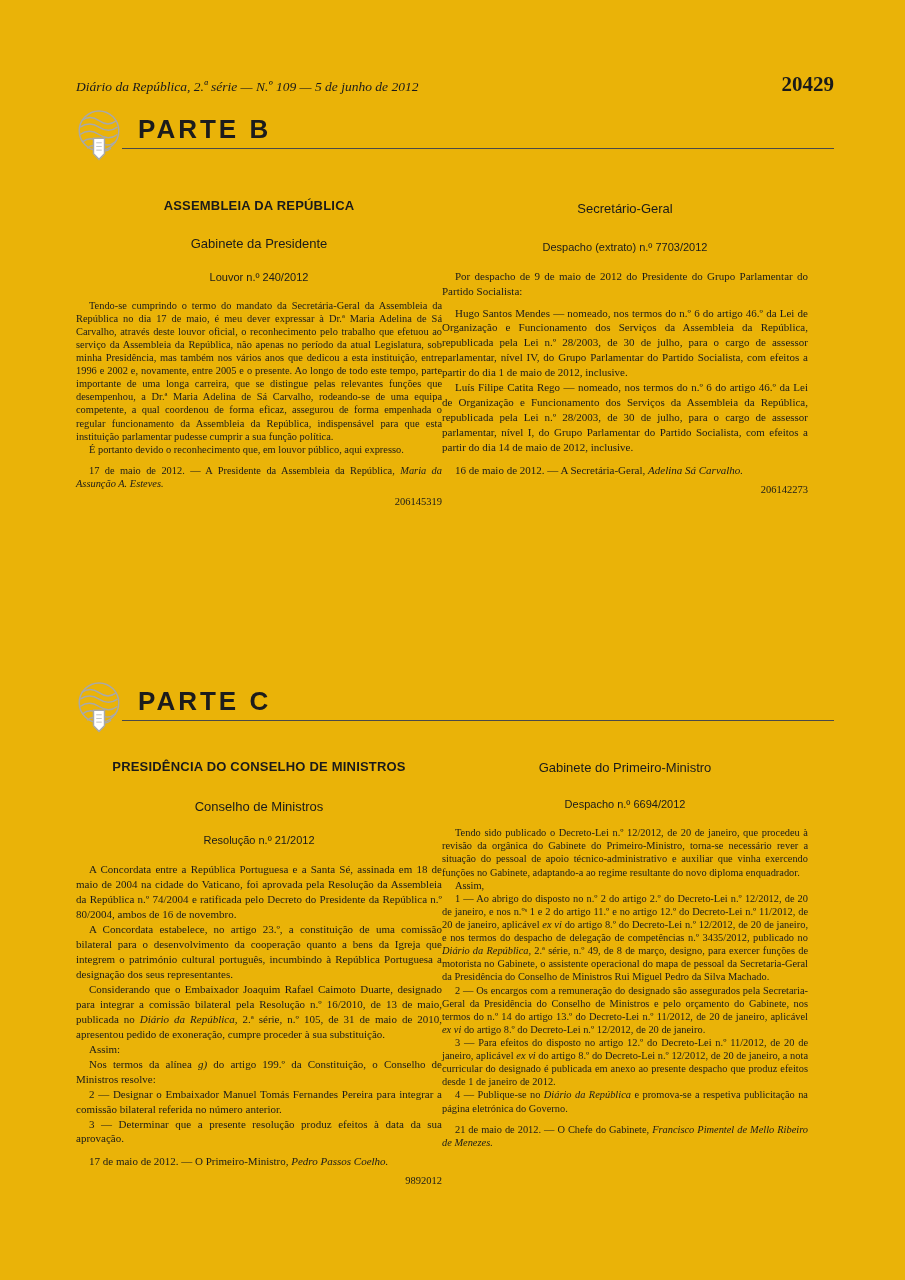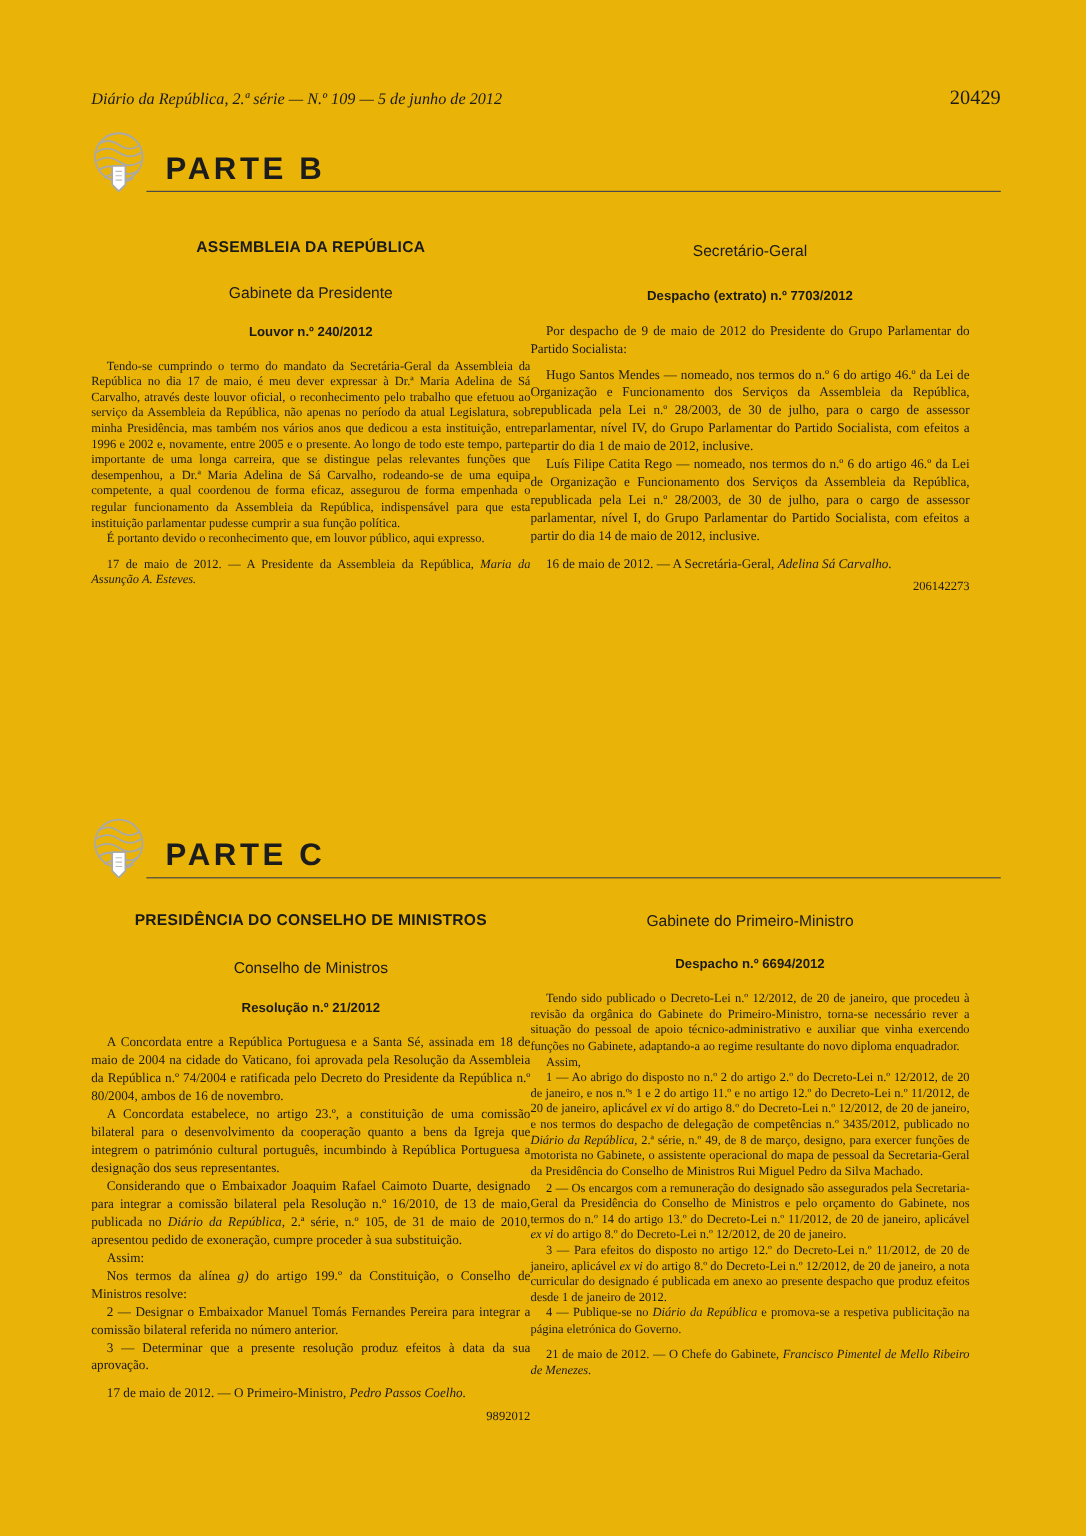--- a/index.html
+++ b/index.html
@@ -1,30 +1,30 @@
 <!DOCTYPE html>
 <html><head>
 <meta charset="utf-8">
 <style>
   html,body{margin:0;padding:0;}
   body{width:905px;height:1280px;background:#f4f4f2;font-family:"Liberation Serif","DejaVu Serif",serif;color:#1a1a1a;}
   .page{position:relative;width:905px;height:1280px;overflow:hidden;background:#eab308;}
   .header{position:absolute;top:72px;left:76px;width:758px;display:flex;justify-content:space-between;align-items:baseline;}
   .journal-line{font-style:italic;font-size:13.5px;white-space:nowrap;}
-  .page-number{font-weight:normal;font-size:17px;}
+  .page-number{font-weight:bold;font-size:21px;}
   .band{position:absolute;left:76px;width:758px;height:64px;}
   .band .emblem{position:absolute;left:0;top:0;width:46px;height:58px;}
-  .band .title-wrap{position:absolute;left:46px;right:0;top:20px;border-bottom:1.2px solid #4a4a4a;padding:0 0 4px 16px;}
+  .band .title-wrap{position:absolute;left:46px;right:0;top:9px;border-bottom:1.2px solid #4a4a4a;padding:0 0 4px 16px;}
   .band-title{margin:0;font-family:"Liberation Sans","DejaVu Sans",sans-serif;font-weight:bold;font-size:26px;letter-spacing:3px;color:#1c1c1c;line-height:1.1;}
   .cols{position:absolute;left:76px;width:758px;display:flex;}
   .col{width:366px;}
   .org-title{font-family:"Liberation Sans","DejaVu Sans",sans-serif;font-weight:bold;font-size:13px;text-align:center;margin:0 0 22px;letter-spacing:0.2px;}
   .dept-title{font-family:"Liberation Sans","DejaVu Sans",sans-serif;font-weight:normal;font-size:13px;text-align:center;margin:0 0 18px;}
   .dept-title.solo{margin:2px 0 22px;text-align:center;}
-  .doc-title{font-family:"Liberation Sans","DejaVu Sans",sans-serif;font-weight:bold;font-size:11px;text-align:center;margin:0 0 14px;}
+  .doc-title{font-family:"Liberation Sans","DejaVu Sans",sans-serif;font-weight:normal;font-size:11px;text-align:center;margin:0 0 14px;}
   .text-md{font-size:11px;line-height:1.36;}
   .text-sm{font-size:10.4px;line-height:1.26;}
   .para{margin:0;text-indent:13px;text-align:justify;}
   .para .it{font-style:italic;}
   .sig{margin-top:8px;}
   .gap{margin-top:7px;}
   .ref{text-align:right;font-size:10.5px;margin-top:5px;}
 </style>
 </head>
 <body>
@@ -63,20 +63,21 @@
   <div class="cols" style="top:198px;">
     <div class="col text-sm">
       <h2 class="org-title">ASSEMBLEIA DA REPÚBLICA</h2>
       <h3 class="dept-title">Gabinete da Presidente</h3>
       <h4 class="doc-title">Louvor n.º 240/2012</h4>
       <div>
           <p class="para"><span>Tendo-se cumprindo o termo do mandato da Secretária-Geral da Assembleia da República no dia 17 de maio, é meu dever expressar à Dr.ª Maria Adelina de Sá Carvalho, através deste louvor oficial, o reconhecimento pelo trabalho que efetuou ao serviço da Assembleia da República, não apenas no período da atual Legislatura, sob minha Presidência, mas também nos vários anos que dedicou a esta instituição, entre 1996 e 2002 e, novamente, entre 2005 e o presente. Ao longo de todo este tempo, parte importante de uma longa carreira, que se distingue pelas relevantes funções que desempenhou, a Dr.ª Maria Adelina de Sá Carvalho, rodeando-se de uma equipa competente, a qual coordenou de forma eficaz, assegurou de forma empenhada o regular funcionamento da Assembleia da República, indispensável para que esta instituição parlamentar pudesse cumprir a sua função política.</span></p>
           <p class="para"><span>É portanto devido o reconhecimento que, em louvor público, aqui expresso.</span></p>
           <p class="para sig"><span>17 de maio de 2012. — A Presidente da Assembleia da República, </span><span class="it">Maria da Assunção A. Esteves.</span></p>
         </div>
+      <div class="ref">206145319</div>
     </div>
     <div class="col text-md">
       <h3 class="dept-title solo">Secretário-Geral</h3>
       <h4 class="doc-title">Despacho (extrato) n.º 7703/2012</h4>
       <div>
           <p class="para"><span>Por despacho de 9 de maio de 2012 do Presidente do Grupo Parlamentar do Partido Socialista:</span></p>
           <p class="para gap"><span>Hugo Santos Mendes — nomeado, nos termos do n.º 6 do artigo 46.º da Lei de Organização e Funcionamento dos Serviços da Assembleia da República, republicada pela Lei n.º 28/2003, de 30 de julho, para o cargo de assessor parlamentar, nível IV, do Grupo Parlamentar do Partido Socialista, com efeitos a partir do dia 1 de maio de 2012, inclusive.</span></p>
           <p class="para"><span>Luís Filipe Catita Rego — nomeado, nos termos do n.º 6 do artigo 46.º da Lei de Organização e Funcionamento dos Serviços da Assembleia da República, republicada pela Lei n.º 28/2003, de 30 de julho, para o cargo de assessor parlamentar, nível I, do Grupo Parlamentar do Partido Socialista, com efeitos a partir do dia 14 de maio de 2012, inclusive.</span></p>
           <p class="para sig"><span>16 de maio de 2012. — A Secretária-Geral, </span><span class="it">Adelina Sá Carvalho.</span></p>
         </div>

